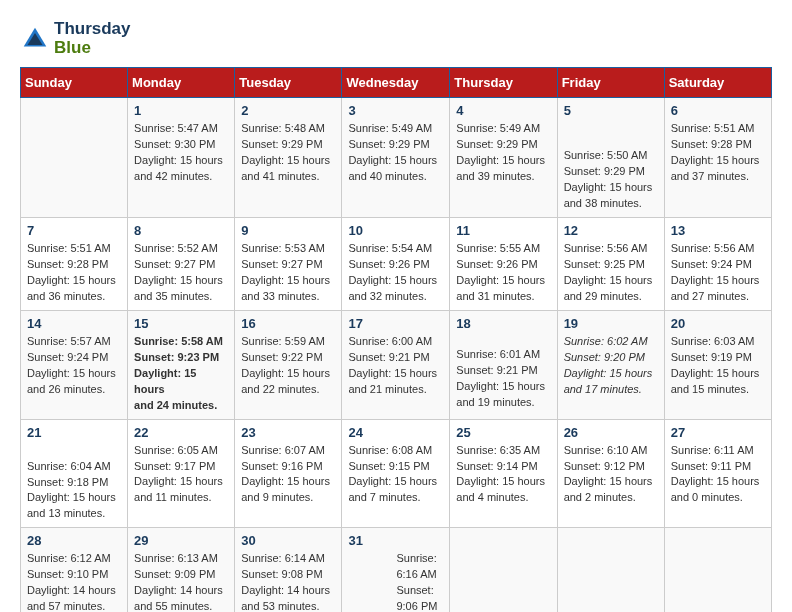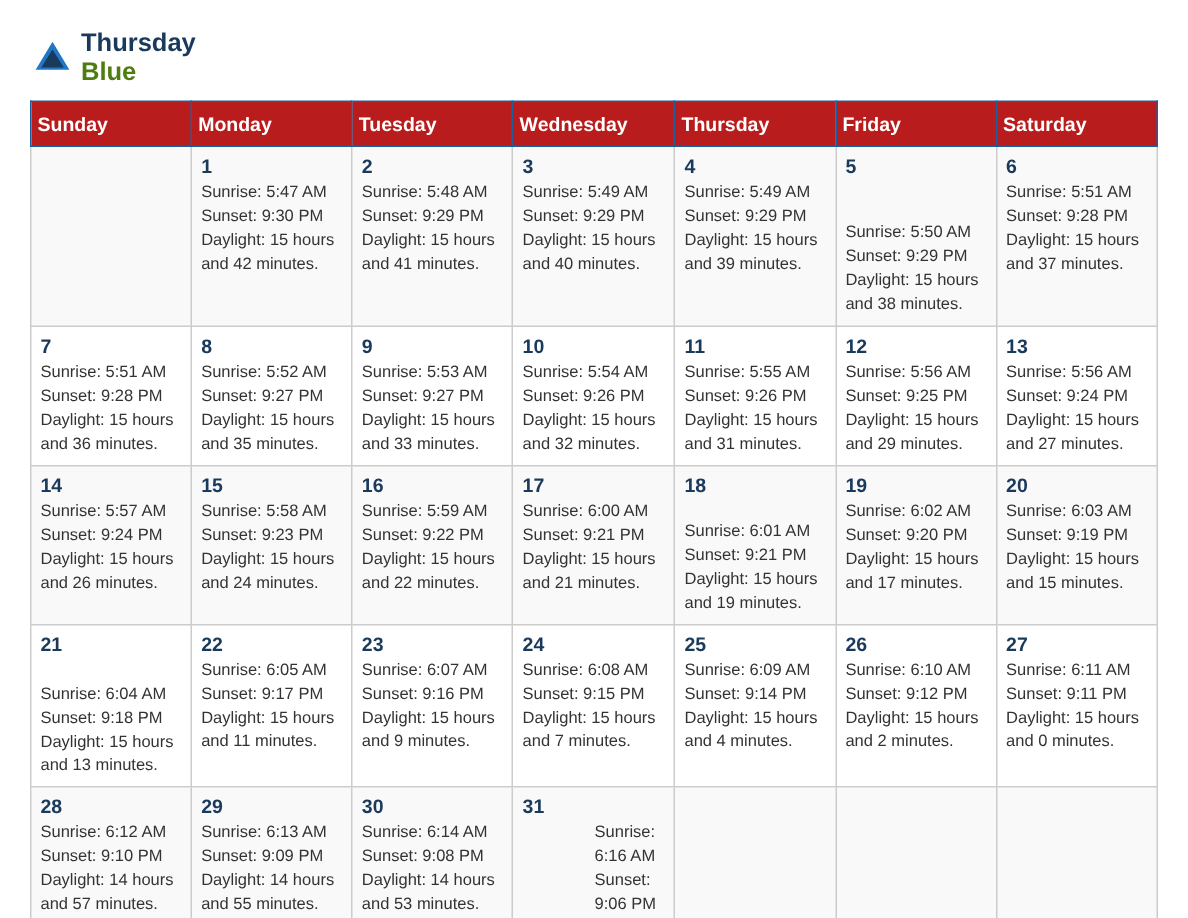--- a/index.html
+++ b/index.html
@@ -213,21 +213,21 @@
       <tr>
         <td>
           <span class="day-num">14</span>
           <div class="day-info" style="white-space: pre-line;">Sunrise: 5:57 AM
 Sunset: 9:24 PM
 Daylight: 15 hours
 and 26 minutes.</div>
         </td>
         <td>
           <span class="day-num">15</span>
-          <div class="day-info" style="white-space: pre-line;">Sunrise: 5:58 AM
+          <div class="day-info" style="white-space: pre-line; font-weight: bold;">Sunrise: 5:58 AM
 Sunset: 9:23 PM
 Daylight: 15 hours
 and 24 minutes.</div>
         </td>
         <td>
           <span class="day-num">16</span>
           <div class="day-info" style="white-space: pre-line;">Sunrise: 5:59 AM
 Sunset: 9:22 PM
 Daylight: 15 hours
 and 22 minutes.</div>
@@ -241,21 +241,21 @@
         </td>
         <td>
           <span class="day-num">18</span>
           <div class="day-info" style="white-space: pre-line; margin-top: 16px;">Sunrise: 6:01 AM
 Sunset: 9:21 PM
 Daylight: 15 hours
 and 19 minutes.</div>
         </td>
         <td>
           <span class="day-num">19</span>
-          <div class="day-info" style="white-space: pre-line;">Sunrise: 6:02 AM
+          <div class="day-info" style="white-space: pre-line; font-style: italic;">Sunrise: 6:02 AM
 Sunset: 9:20 PM
 Daylight: 15 hours
 and 17 minutes.</div>
         </td>
         <td>
           <span class="day-num">20</span>
           <div class="day-info" style="white-space: pre-line;">Sunrise: 6:03 AM
 Sunset: 9:19 PM
 Daylight: 15 hours
 and 15 minutes.</div>
@@ -285,21 +285,21 @@
         </td>
         <td>
           <span class="day-num">24</span>
           <div class="day-info" style="white-space: pre-line;">Sunrise: 6:08 AM
 Sunset: 9:15 PM
 Daylight: 15 hours
 and 7 minutes.</div>
         </td>
         <td>
           <span class="day-num">25</span>
-          <div class="day-info" style="white-space: pre-line;">Sunrise: 6:09 AM
+          <div class="day-info" style="white-space: pre-line;">Sunrise: 6:35 AM
 Sunset: 9:14 PM
 Daylight: 15 hours
 and 4 minutes.</div>
         </td>
         <td>
           <span class="day-num">26</span>
           <div class="day-info" style="white-space: pre-line;">Sunrise: 6:10 AM
 Sunset: 9:12 PM
 Daylight: 15 hours
 and 2 minutes.</div>

